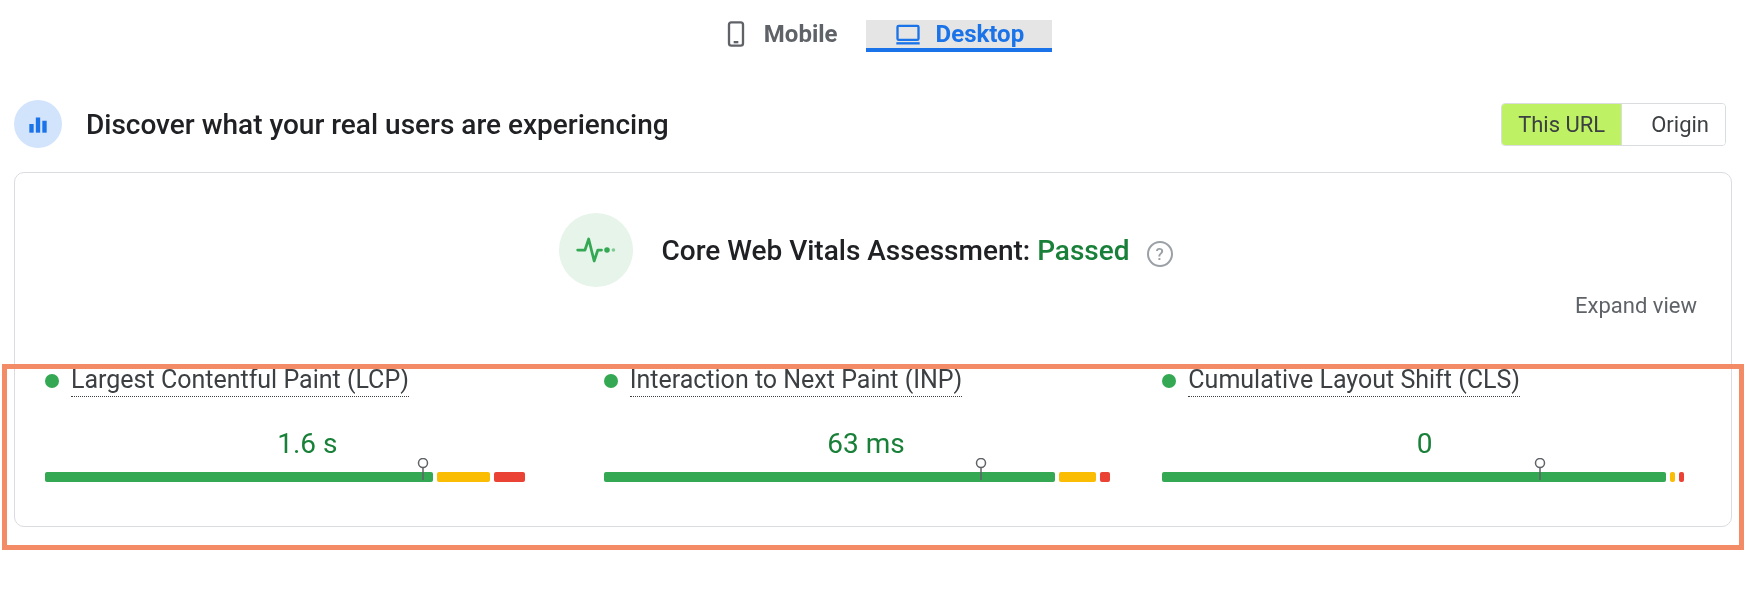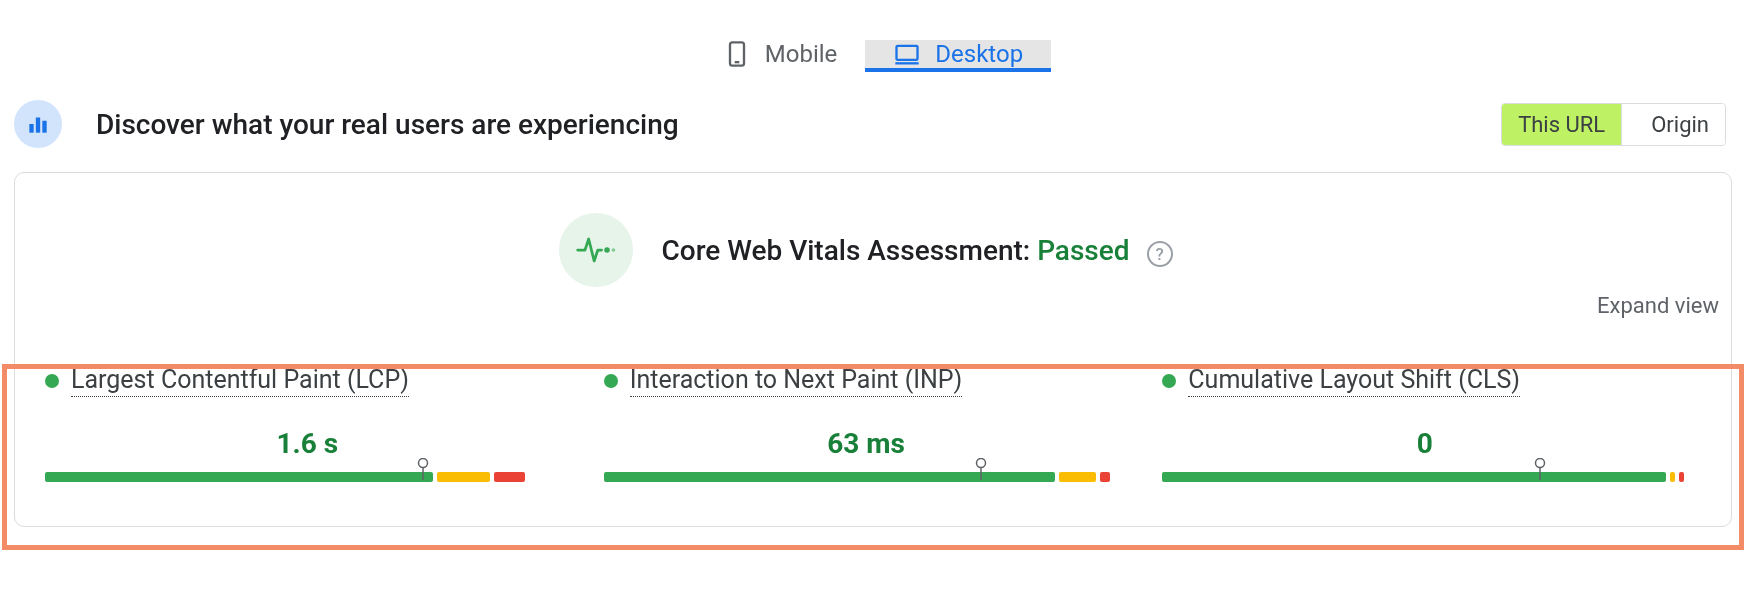--- a/index.html
+++ b/index.html
@@ -9,23 +9,24 @@
     color: #202124;
     width: 1746px;
     height: 616px;
     position: relative;
   }
 
   
   .tabs {
     display: flex;
     justify-content: center;
-    align-items: flex-end;
+    align-items: center;
     height: 72px;
     gap: 0;
+    font-weight: bold;
   }
   .tab {
     display: flex;
     align-items: center;
     gap: 14px;
     padding: 0 28px;
     font-size: 24px;
     color: #5f6368;
     cursor: pointer;
     border-bottom: 4px solid transparent;
@@ -38,21 +39,21 @@
   .tab .icon svg { width: 28px; height: 28px; display:block; }
   .tab.active .icon svg { stroke:#1a73e8; }
 
   
   .header-row {
     display:flex;
     align-items:center;
     justify-content:space-between;
     padding: 28px 20px 18px 14px;
   }
-  .header-left { display:flex; align-items:center; gap:34px;justify-content:flex-end; }
+  .header-left { display:flex; align-items:center; gap:24px;justify-content:flex-end; }
   .chart-icon-wrap {
     width:48px; height:48px; border-radius:50%;
     background:#d2e3fc;
     display:flex; align-items:center; justify-content:center;
     position:relative;
   }
   .header-title { font-size:28px; font-weight:500; color:#202124;}
   .scope-toggle {
     display:flex;
     border:1px solid #dadce0;
@@ -89,21 +90,21 @@
   }
   .assessment-text { font-size:28px; font-weight:500; color:#202124; }
   .assessment-text .passed { color:#188038; }
   .help-icon {
     display:inline-flex; width:26px; height:26px; border:2px solid #9aa0a6; border-radius:50%;
     align-items:center; justify-content:center;
     font-size:17px; color:#9aa0a6; margin-left:10px; cursor:pointer;
   }
 
   .expand-link {
-    position:absolute; right:12px; top:120px;
+    position:absolute; right:34px; top:120px;
     font-size:22px; color:#5f6368; cursor:pointer;
   }
 
   
   .metrics-highlight {
     position:absolute;
     left:2px; right:2px;
     top:364px; height:186px;
     border:5px solid #f28b66;
     pointer-events:none;
@@ -118,21 +119,21 @@
   }
   .metric { position:relative; }
   .metric-head { display:flex; align-items:center; gap:12px; }
   .dot { width:14px; height:14px; border-radius:50%; background:#34a853; flex-shrink:0; }
   .metric-name {
     font-size:25px; color:#3c4043;
     border-bottom:1.5px dotted #3c4043;
     cursor:pointer; padding-bottom:2px;
   }
   .metric-value {
-    font-size:28px; font-weight:700; color:#188038;
+    font-size:28px; font-weight:400; color:#188038;
     text-align:center; margin-top:30px;
     position:relative;
   }
   .bar {
     position:relative; height:10px; margin-top:12px;
     display:flex; gap:4px; align-items:center;
   }
   .seg { height:10px; border-radius:2px; }
   .seg.green { background:#34a853; }
   .seg.orange { background:#fbbc04; }

